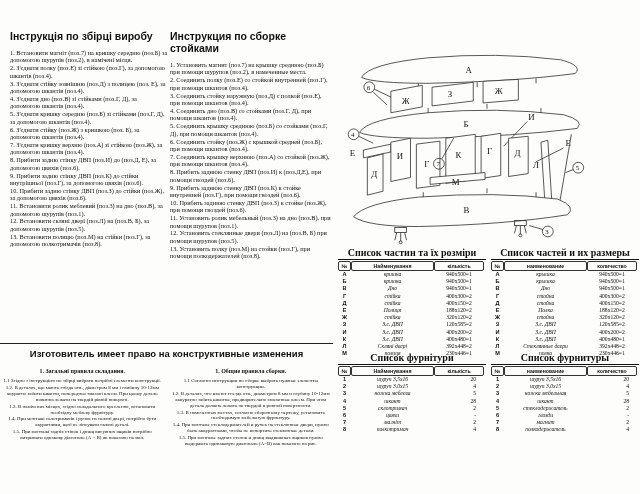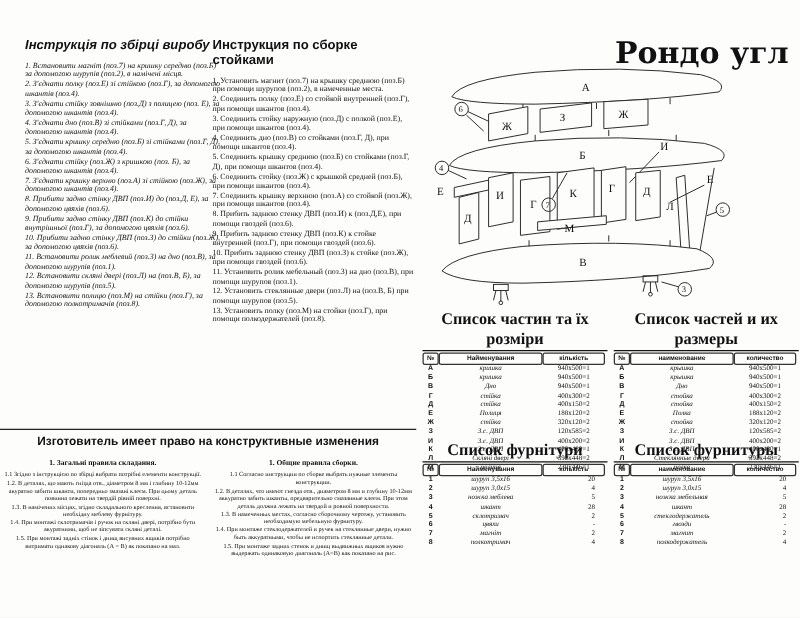--- a/index.html
+++ b/index.html
@@ -2,21 +2,21 @@
 <html><head>
 <meta charset="utf-8">
 <style>
   * { margin:0; padding:0; box-sizing:border-box; }
   html,body { width:640px; height:494px; background:#f4f4f2; }
   body { font-family:"Liberation Serif", serif; color:#111; position:relative; }
   .page { position:absolute; left:0; top:0; width:640px; height:494px; background:#fdfdfb; overflow:hidden; }
 
   
   .col { position:absolute; top:30px; }
-  .col-ua { left:20px;  width:158px;font-style:italic; }
+  .col-ua { left:10px;  width:158px; }
   .col-ru { left:170px; width:162px; }
   .col-head { font-family:"Liberation Sans", sans-serif; font-weight:bold; font-size:10.5px; margin-bottom:7px; }
   .steps { font-size:6.3px; line-height:7.4px; }
   .steps div { margin-bottom:0.5px; }
 
   
   .doc-title { position:absolute; left:492px; top:27px; font-size:24px; font-weight:bold; font-family:"DejaVu Serif", serif; }
 
   
   .diagram { position:absolute; left:336px; top:48px; width:302px; height:206px; }
@@ -25,21 +25,21 @@
   .diagram .callout-num { font-size:7px; }
   .diagram path, .diagram line, .diagram rect, .diagram circle, .diagram polyline { fill:none; stroke:#2a2a2a; stroke-width:0.8; }
   .diagram .panel { fill:#fdfdfb; }
 
   
   .ptable { position:absolute; width:148px; font-size:5.6px; }
   .pt-ua { left:338px; top:247px; }
   .pt-ru { left:491px; top:247px; }
   .hw-ua { left:338px; top:352px; }
   .hw-ru { left:491px; top:352px; }
-  .ptable-heading { font-weight:bold; font-size:13px; text-align:center; border-bottom:1px solid #111; padding-bottom:1px; margin-bottom:1px; }
+  .ptable-heading { font-weight:bold; font-size:10px; text-align:center; border-bottom:1px solid #111; padding-bottom:1px; margin-bottom:1px; }
   .ptable-header { display:flex; font-family:"Liberation Sans", sans-serif; font-weight:bold; font-size:5.2px; }
   .ptable-header span { border:0.7px solid #333; text-align:center; padding:1px 0; border-radius:2px; }
   .prow { display:flex; line-height:7.2px; }
   .col-num { width:13px; text-align:center; font-weight:bold; font-family:"Liberation Sans", sans-serif; }
   .col-name { width:83px; text-align:center; }
   .col-qty { width:50px; text-align:center; }
   .prow .col-name { font-style:italic; }
   .hwrow .col-qty { text-align:right; padding-right:8px; }
 
   
@@ -89,21 +89,20 @@
         <div>7. Соединить крышку верхнюю (поз.А) со стойкой (поз.Ж), при помощи шкантов (поз.4).</div>
         <div>8. Прибить заднюю стенку ДВП (поз.И) к (поз.Д,Е), при помощи гвоздей (поз.6).</div>
         <div>9. Прибить заднюю стенку ДВП (поз.К) к стойке внутренней (поз.Г), при помощи гвоздей (поз.6).</div>
         <div>10. Прибить заднюю стенку ДВП (поз.З) к стойке (поз.Ж), при помощи гвоздей (поз.6).</div>
         <div>11. Установить ролик мебельный (поз.3) на дно (поз.В), при помощи шурупов (поз.1).</div>
         <div>12. Установить стеклянные двери (поз.Л) на (поз.В, Б) при помощи шурупов (поз.5).</div>
         <div>13. Установить полку (поз.М) на стойки (поз.Г), при помощи полкодержателей (поз.8).</div>
       </div>
   </div>
 
-  <div class="doc-title">Рондо угл</div>
 
   <div class="diagram">
     <svg viewBox="0 0 300 210">
 
       <path class="panel" d="M22,30 Q30,16 90,10 Q160,4 225,12 Q248,18 240,26 Q180,34 90,36 Q35,36 22,30 Z"></path>
       <line x1="80" y1="36" x2="80" y2="41"></line>
         <line x1="140" y1="35" x2="140" y2="40"></line>
         <line x1="200" y1="31" x2="200" y2="36"></line>
       <text x="128" y="25">А</text>
 

